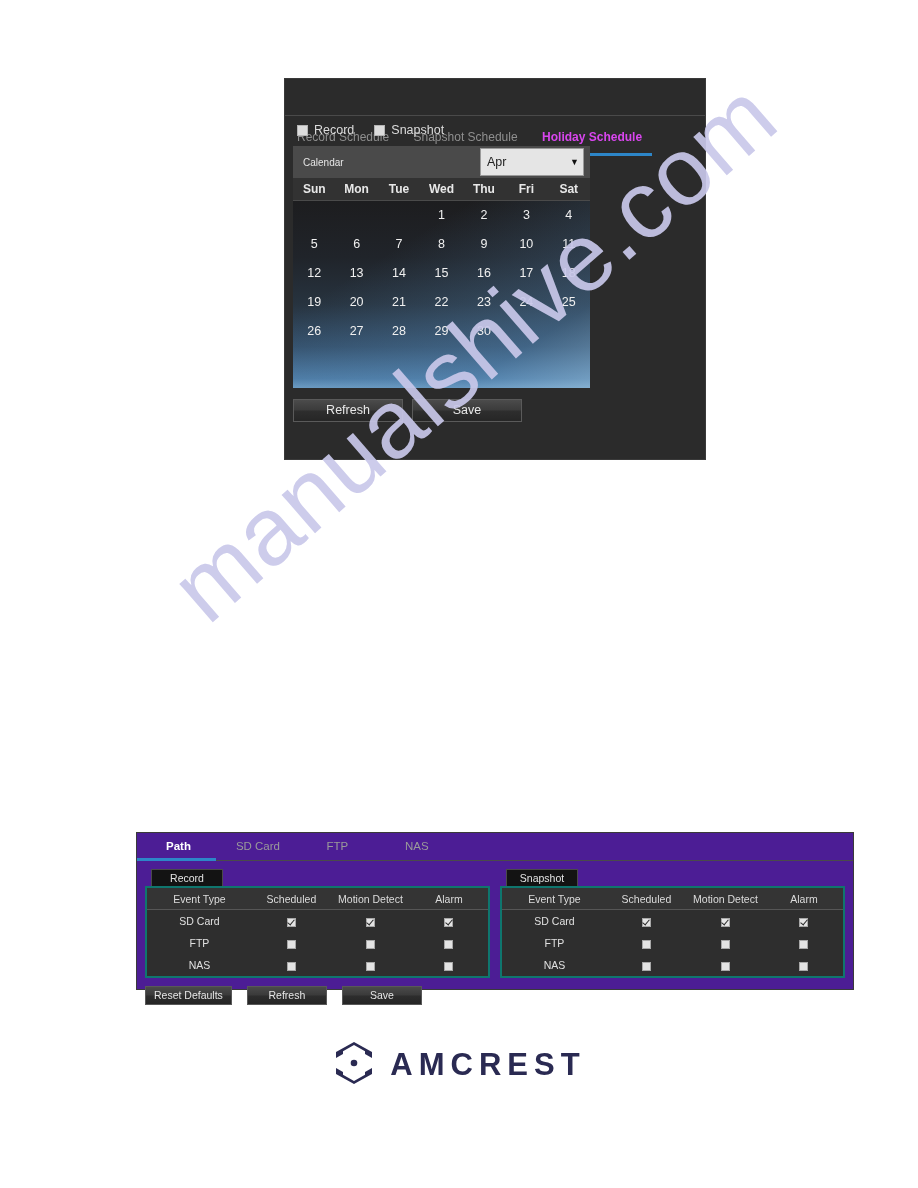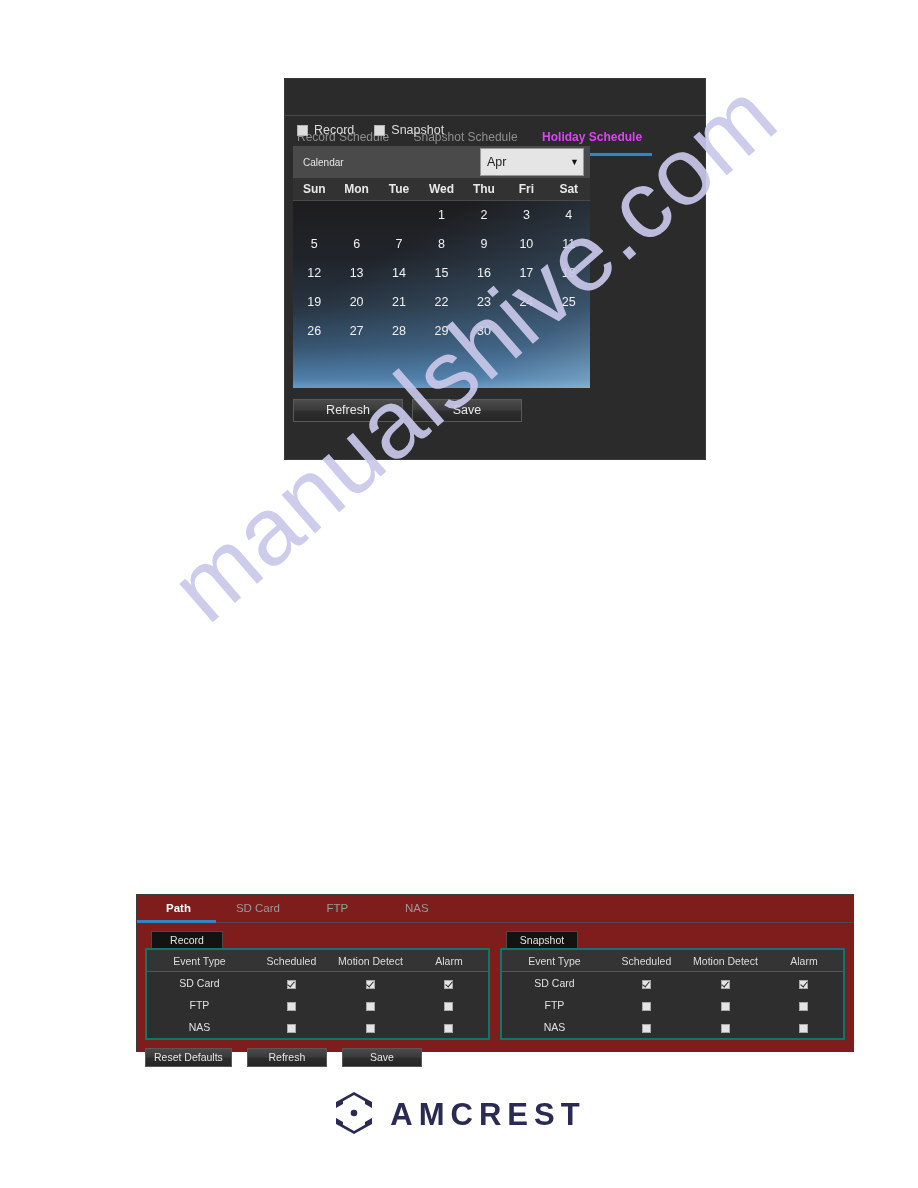--- a/index.html
+++ b/index.html
@@ -218,24 +218,24 @@
     border: 1px solid #5a5a5a;
     box-sizing: border-box;
     cursor: pointer;
     padding: 0 10px;
   }
 
   
   .panel-bottom {
     position: absolute;
     left: 136px;
-    top: 894px;
+    top: 832px;
     width: 718px;
     height: 158px;
-    background: #7f1d1d;
+    background: #4c1d95;
     border: 1px solid #3a3a3a;
     box-sizing: border-box;
     z-index: 2;
   }
   .tabbar-sm {
     position: relative;
     height: 28px;
     border-bottom: 1px solid #4a4a4a;
     padding-left: 4px;
     box-sizing: border-box;
@@ -353,21 +353,21 @@
     border: 1px solid #585858;
     box-sizing: border-box;
     cursor: pointer;
     padding: 0 8px;
   }
 
   
   .footer-logo {
     position: absolute;
     left: 0;
-    top: 1090px;
+    top: 1040px;
     width: 918px;
     display: flex;
     align-items: center;
     justify-content: center;
     gap: 14px;
     z-index: 3;
   }
   .logo-word {
     font-family: "Liberation Sans", sans-serif;
     font-size: 31px;

